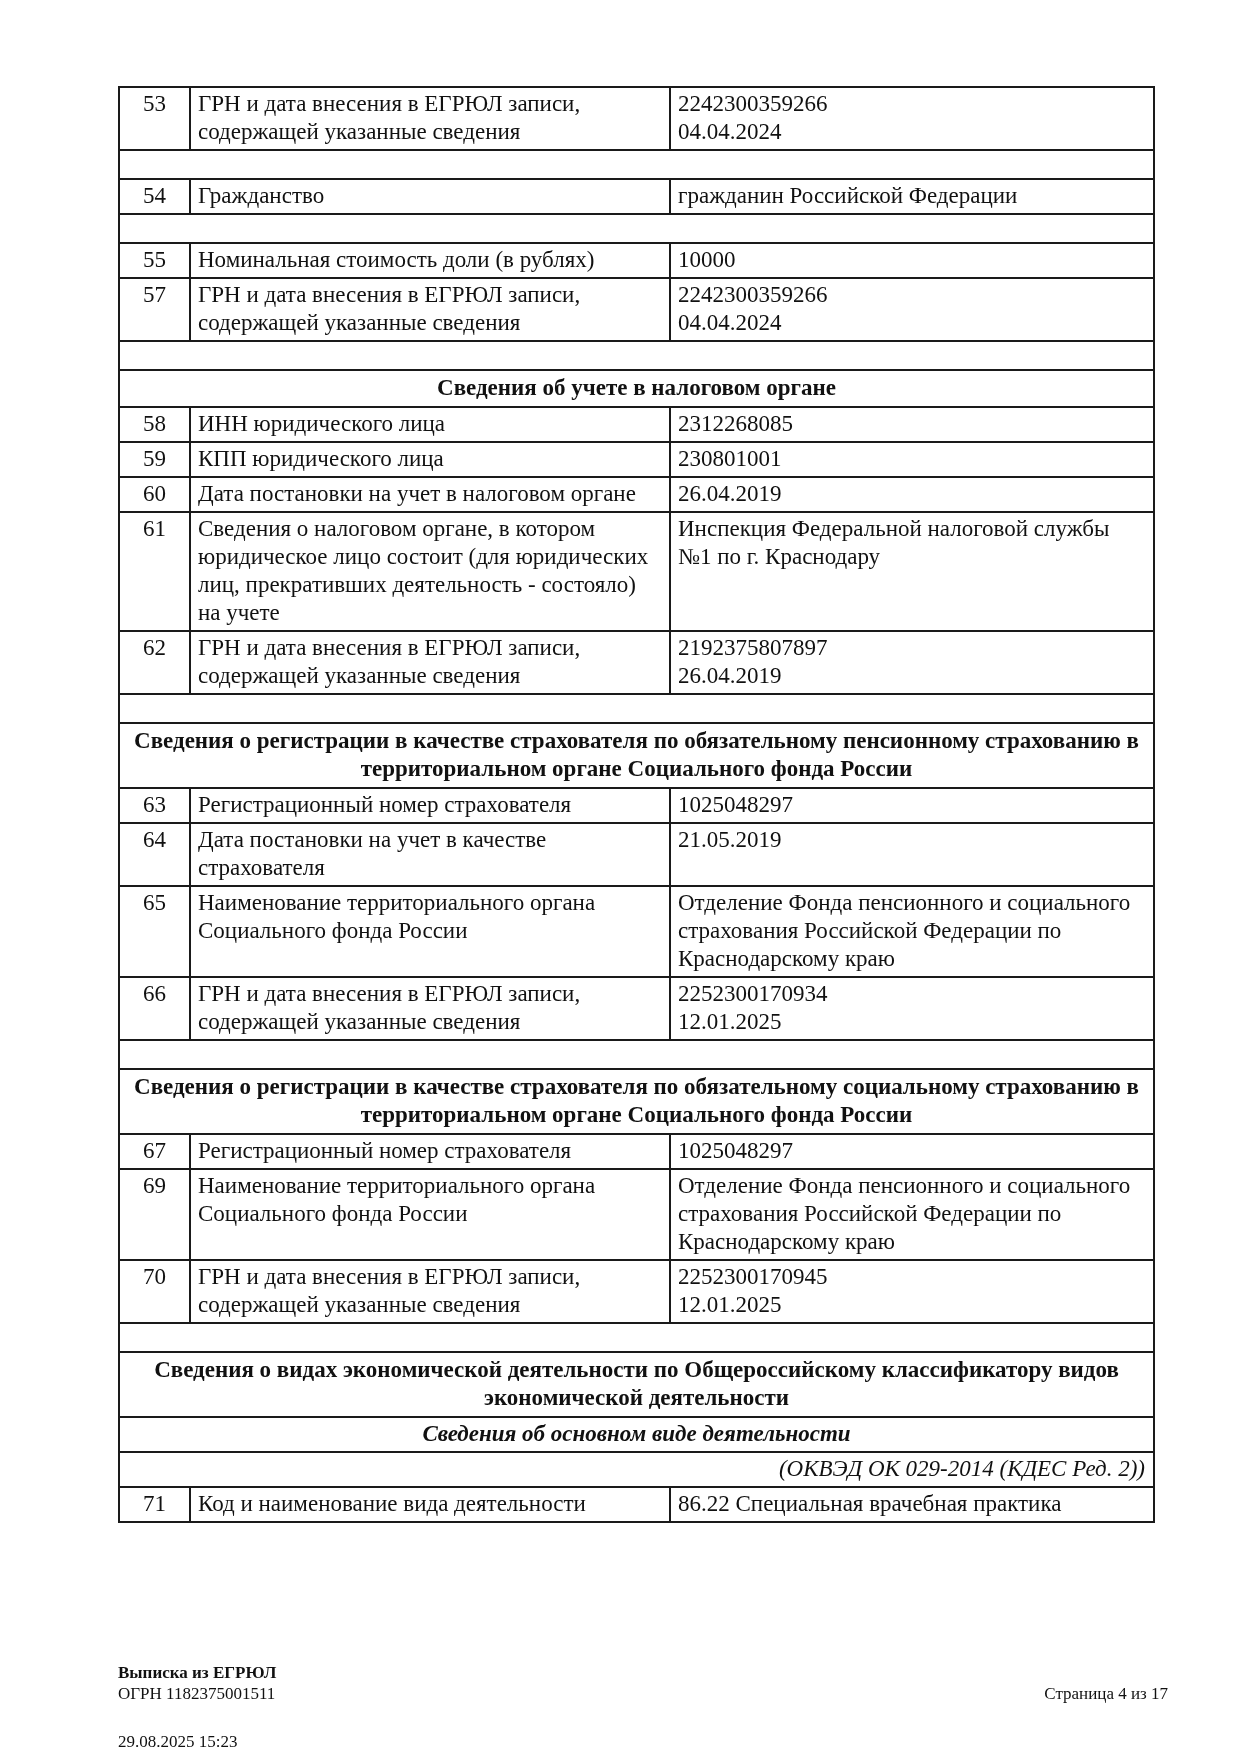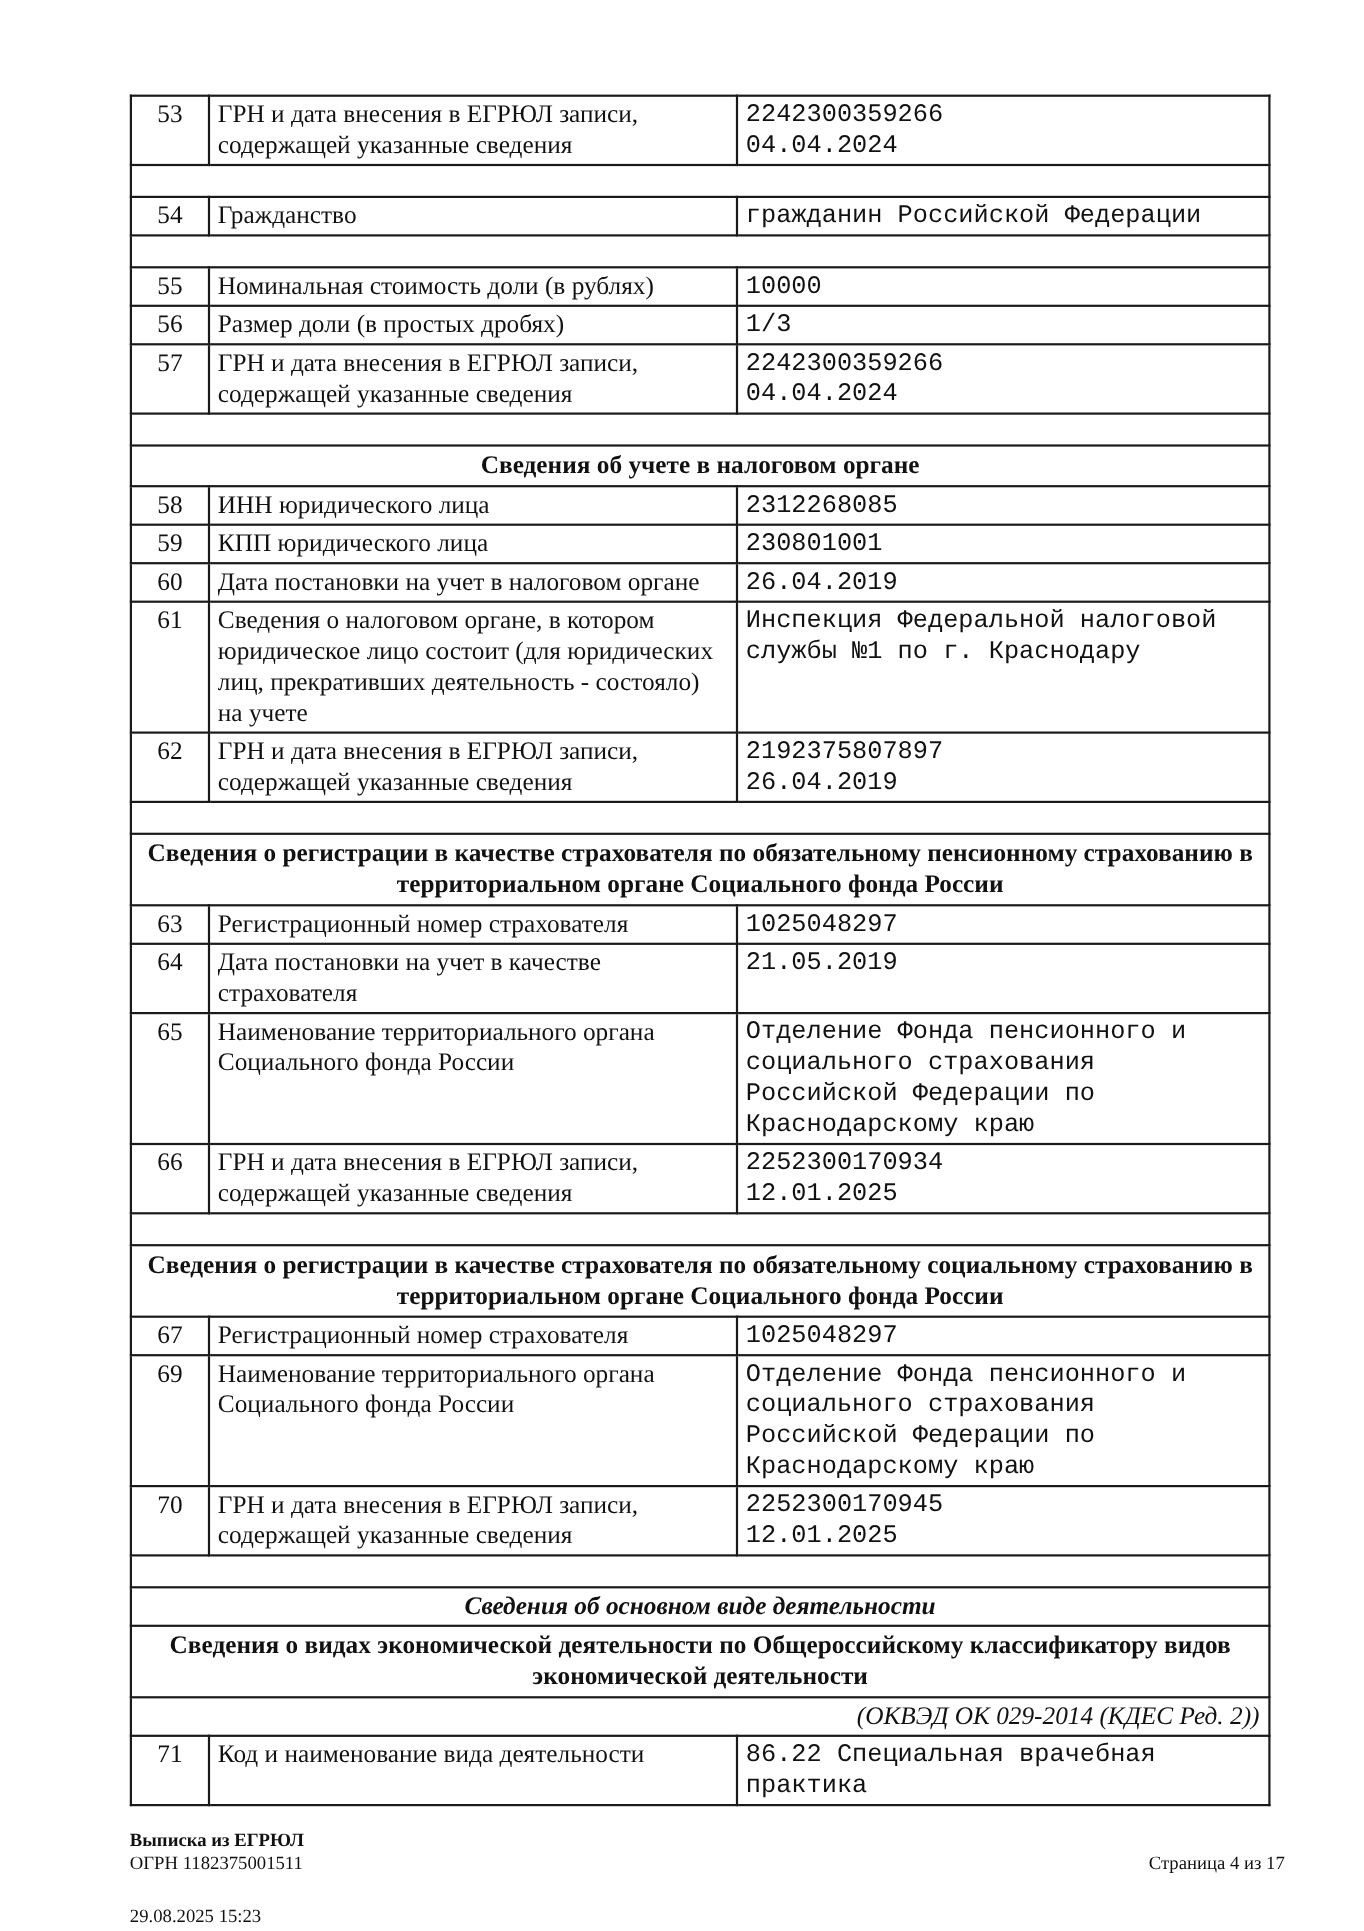--- a/index.html
+++ b/index.html
@@ -31,21 +31,20 @@
     padding: 2px 14px 3px 7px;
     word-wrap: break-word;
   }
   .doc-table td.num {
     text-align: center;
     padding: 2px 2px 3px 2px;
     margin-top: 40px;
   }
   .doc-table td.value {
     padding-right: 20px;
-    font-family: Liberation Mono, monospace;
   }
   .doc-table td.spacer-cell {
     height: 27px;
     padding: 0;
   }
   .doc-table td.sec-header {
     font-weight: bold;
     text-align: center;
     padding: 3px 8px 4px 8px;
   }
@@ -125,27 +124,20 @@
         <td colspan="3" class="spacer-cell"></td>
       </tr>
       <tr>
         <td class="num">55</td>
         <td class="label">Номинальная стоимость доли (в рублях)</td>
         <td class="value">
           <div>10000</div>
         </td>
       </tr>
       <tr>
-        <td class="num">56</td>
-        <td class="label">Размер доли (в простых дробях)</td>
-        <td class="value">
-          <div>1/3</div>
-        </td>
-      </tr>
-      <tr>
         <td class="num">57</td>
         <td class="label">ГРН и дата внесения в ЕГРЮЛ записи, содержащей указанные сведения</td>
         <td class="value">
           <div>2242300359266</div>
           <div>04.04.2024</div>
         </td>
       </tr>
       <tr>
         <td colspan="3" class="spacer-cell"></td>
       </tr>
@@ -248,24 +240,24 @@
         <td class="label">ГРН и дата внесения в ЕГРЮЛ записи, содержащей указанные сведения</td>
         <td class="value">
           <div>2252300170945</div>
           <div>12.01.2025</div>
         </td>
       </tr>
       <tr>
         <td colspan="3" class="spacer-cell"></td>
       </tr>
       <tr>
+        <td colspan="3" class="sec-header">Сведения о видах экономической деятельности по Общероссийскому классификатору видов экономической деятельности</td>
+      </tr>
+      <tr>
         <td colspan="3" class="sub-bi">Сведения об основном виде деятельности</td>
-      </tr>
-      <tr>
-        <td colspan="3" class="sec-header">Сведения о видах экономической деятельности по Общероссийскому классификатору видов экономической деятельности</td>
       </tr>
       <tr>
         <td colspan="3" class="sub-i">(ОКВЭД ОК 029-2014 (КДЕС Ред. 2))</td>
       </tr>
       <tr>
         <td class="num">71</td>
         <td class="label">Код и наименование вида деятельности</td>
         <td class="value">
           <div>86.22 Специальная врачебная практика</div>
         </td>

